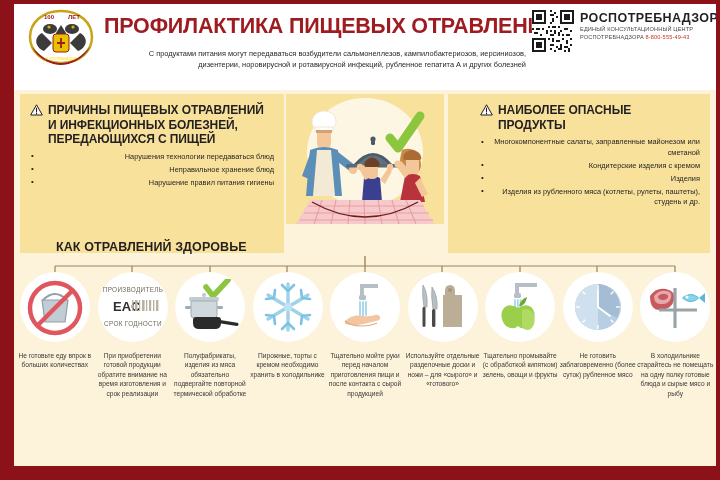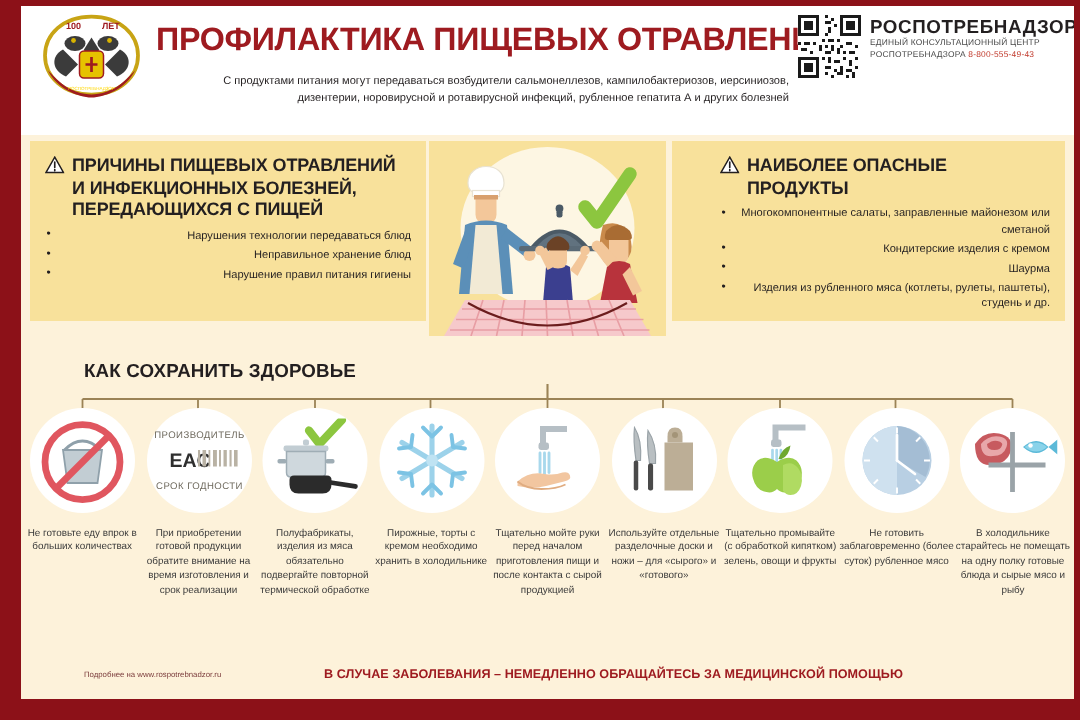--- a/index.html
+++ b/index.html
@@ -66,21 +66,21 @@
 
   
   .mid {
     position: relative;
     height: 134px;
     margin: 4px 0 0 0;
   }
   .panel {
     position: absolute; top: 0;
     background: #f8e19b;
-    height: 120px;
+    height: 159px;
     padding: 9px 10px 6px 10px;
   }
   .panel-left  { left: 6px;  width: 264px; }
   .panel-right { right: 6px; width: 262px; padding-left: 32px; }
 
   .panel-head {
     display: flex; align-items: flex-start; gap: 5px;
     margin-bottom: 3px;
   }
   .warn-ico { flex: 0 0 auto; margin-top: 1px; }
@@ -340,27 +340,27 @@
       <div class="panel-head">
         <svg class="warn-ico" width="13" height="12" viewBox="0 0 13 12">
           <path d="M6.5 0.8 L12.3 11 L0.7 11 Z" fill="#ffffff" stroke="#231f20" stroke-width="1"></path>
           <path d="M6.5 4 v3.6 M6.5 9 v0.9" stroke="#231f20" stroke-width="1.1" stroke-linecap="round"></path>
         </svg>
         <div class="panel-title">НАИБОЛЕЕ ОПАСНЫЕ ПРОДУКТЫ</div>
       </div>
       <ul>
         <li>Многокомпонентные салаты, заправленные майонезом или сметаной</li>
         <li>Кондитерские изделия с кремом</li>
-        <li>Шаурма</li>
+        <li>Изделия</li>
         <li>Изделия из рубленного мяса (котлеты, рулеты, паштеты), студень и др.</li>
       </ul>
     </div>
   </div>
 
-  <div class="howto-title">КАК СОХРАНИТЬ ЗДОРОВЬЕ</div>
+  <div class="howto-title">КАК ОТРАВЛЕНИЙ ЗДОРОВЬЕ</div>
 
   <svg class="tree" viewBox="0 0 702 22">
     <path d="M351 0 V10" stroke="#9b8356" stroke-width="1.4" fill="none"></path>
     <path d="M41 10 H661" stroke="#9b8356" stroke-width="1.2" fill="none"></path>
     <path d="M41 10 V22 M118 10 V22 M196 10 V22 M273 10 V22 M351 10 V22 M428 10 V22 M506 10 V22 M583 10 V22 M661 10 V22" stroke="#9b8356" stroke-width="1.2" fill="none"></path>
   </svg>
 
   <div class="circles">
 
     <div class="circ">
@@ -504,19 +504,15 @@
     <div class="cap">При приобретении готовой продукции обратите внимание на время изготовления и срок реализации</div>
     <div class="cap">Полуфабрикаты, изделия из мяса обязательно подвергайте повторной термической обработке</div>
     <div class="cap">Пирожные, торты с кремом необходимо хранить в холодильнике</div>
     <div class="cap">Тщательно мойте руки перед началом приготовления пищи и после контакта с сырой продукцией</div>
     <div class="cap">Используйте отдельные разделочные доски и ножи – для «сырого» и «готового»</div>
     <div class="cap">Тщательно промывайте (с обработкой кипятком) зелень, овощи и фрукты</div>
     <div class="cap">Не готовить заблаговременно (более суток) рубленное мясо</div>
     <div class="cap">В холодильнике старайтесь не помещать на одну полку готовые блюда и сырые мясо и рыбу</div>
   </div>
 
-  <div class="footer">
-    <div class="footer-link">Подробнее на www.rospotrebnadzor.ru</div>
-    <div class="footer-msg">В СЛУЧАЕ ЗАБОЛЕВАНИЯ – НЕМЕДЛЕННО ОБРАЩАЙТЕСЬ ЗА МЕДИЦИНСКОЙ ПОМОЩЬЮ</div>
-  </div>
 
  </div>
 </div>
 
 </body></html>

